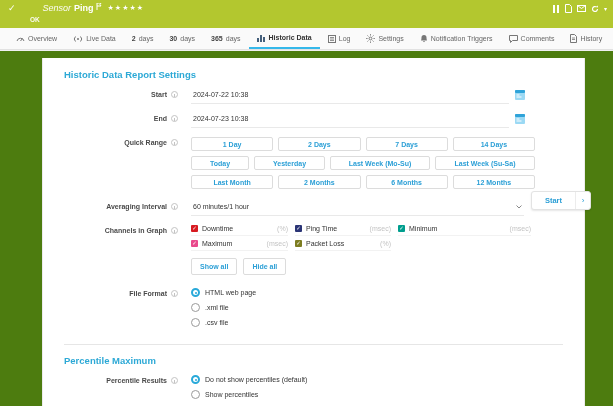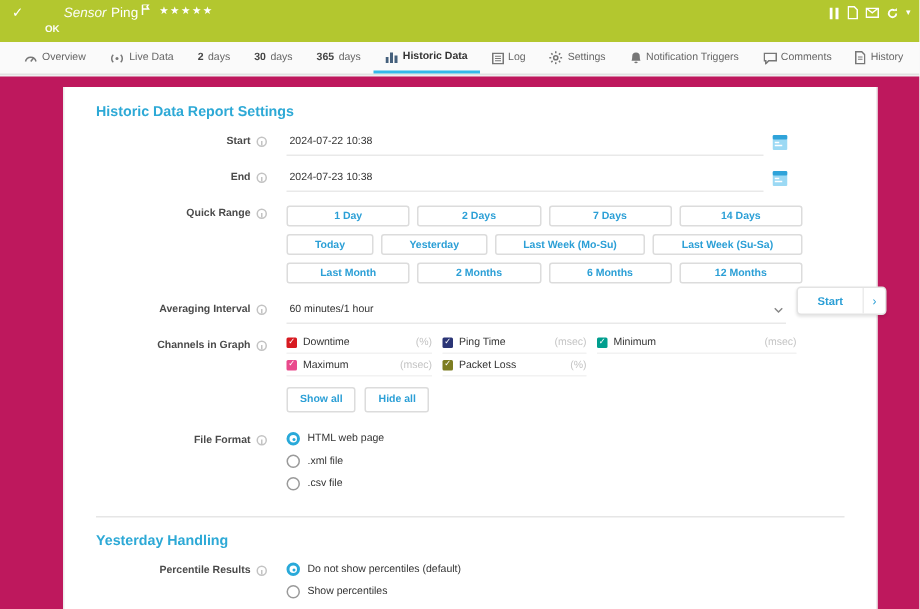--- a/index.html
+++ b/index.html
@@ -7,38 +7,38 @@
   body {
     font-family:"Liberation Sans","DejaVu Sans",sans-serif;
     background:#f0f0f1; position:relative; font-size:7px; color:#333;
   }
 
   
   .topbar { position:absolute; top:0; left:0; right:0; height:28px; background:#b3c72f; color:#fff; }
   .sensor-line { position:absolute; left:8px; top:3px; display:flex; align-items:flex-start; }
   .check { font-size:9px; font-weight:bold; margin-right:5px; line-height:10px; }
   .sensor-kind { font-size:9px; font-style:italic; font-weight:400; opacity:.95; margin-right:3px; line-height:10px;margin-left:22px; }
-  .sensor-name { font-size:9px; font-weight:normal; line-height:10px;text-align:center; }
+  .sensor-name { font-size:9px; font-weight:bold; line-height:10px;text-align:center; }
   .flag-icon { margin:0 2px 0 2px; }
   .stars { font-size:7px; letter-spacing:1px; margin-left:4px; line-height:10px; }
   .status-ok { position:absolute; left:30px; top:16px; font-size:6.5px; font-weight:bold; opacity:.95; }
   .top-icons { position:absolute; right:6px; top:4px; display:flex; align-items:center; gap:5px; }
   .top-icons .ticon { display:inline-flex; align-items:center; cursor:pointer; }
   .caret { font-size:6px; line-height:6px; }
 
   
   .tabbar { position:absolute; top:28px; left:0; right:0; height:22px; background:#fafafa;
             border-bottom:1px solid #e2e2e2; display:flex; align-items:stretch; padding:0 8px; }
   .tab { display:flex; align-items:center; gap:3px; padding:0 8px; color:#666; cursor:pointer; white-space:nowrap; }
   .tab .num { font-weight:bold; color:#444; }
   .tab.active { color:#333; font-weight:bold; border-bottom:2px solid #35b8ea; }
   .tab svg { flex:0 0 auto; }
 
   
-  .content { position:absolute; top:51px; left:0; right:0; bottom:0; background:#be185d; }
+  .content { position:absolute; top:51px; left:0; right:0; bottom:0; background:#4d7c0f; }
   .panel { position:absolute; left:42px; top:7px; width:543px; bottom:0; background:#fff;
            border-left:1px solid #ececec; border-right:1px solid #ececec; padding:11px 0 0 21px; }
   .section-title { color:#2da9d6; font-size:9.5px; font-weight:bold; margin-bottom:9px; }
 
   .row { display:flex; align-items:flex-start; margin-bottom:9px; }
   .lbl { width:103px; text-align:right; font-weight:bold; color:#4a4a4a; padding-top:2px; }
   .info { width:7px; height:7px; border:1px solid #c3c3c3; border-radius:50%; margin:2px 0 0 4px;
           position:relative; flex:0 0 auto; cursor:pointer; }
   .info::after { content:""; position:absolute; left:2.4px; top:1.5px; width:1px; height:3px; background:#c3c3c3; }
   .field { margin-left:13px; }
@@ -323,21 +323,21 @@
         </div>
         <div class="radio-opt">
           <span class="radio"></span>
           <span>.csv file</span>
         </div>
       </div>
     </div>
 
     <div class="divider"></div>
 
-    <div class="section-title">Yesterday Handling</div>
+    <div class="section-title">Percentile Maximum</div>
 
     <div class="row">
       <div class="lbl">Percentile Results</div>
       <div class="info"></div>
       <div class="field radio-group">
         <div class="radio-opt">
           <span class="radio sel"></span>
           <span>Do not show percentiles (default)</span>
         </div>
         <div class="radio-opt">

